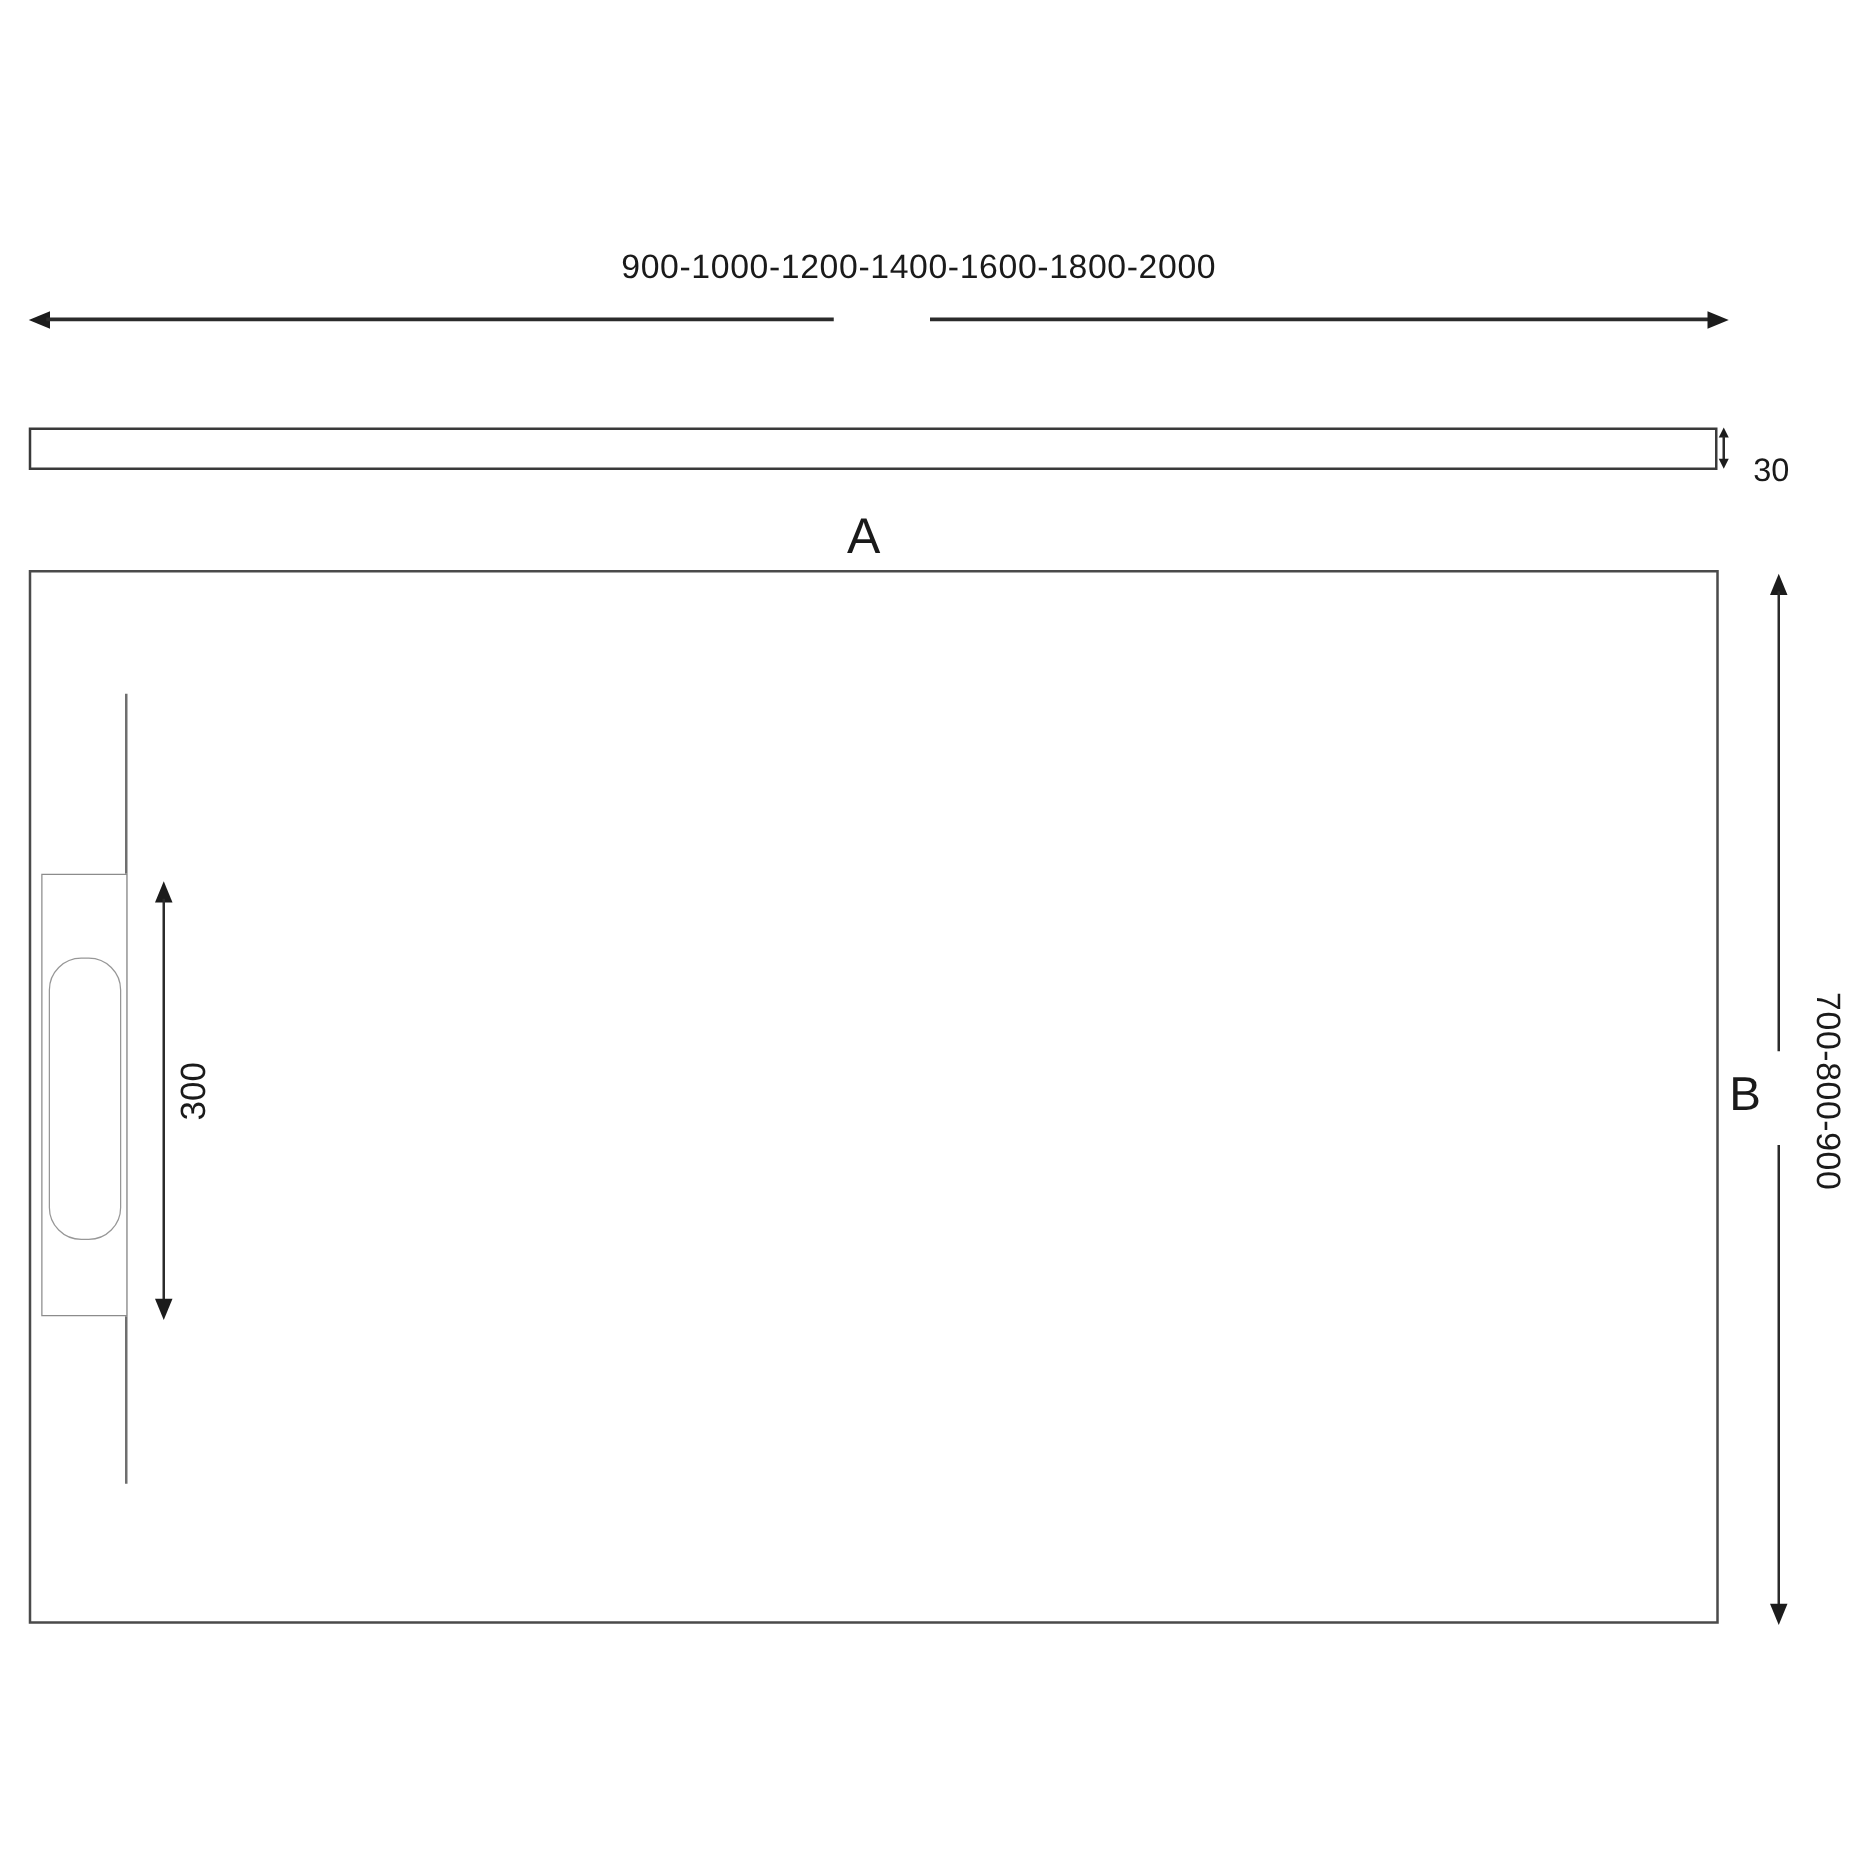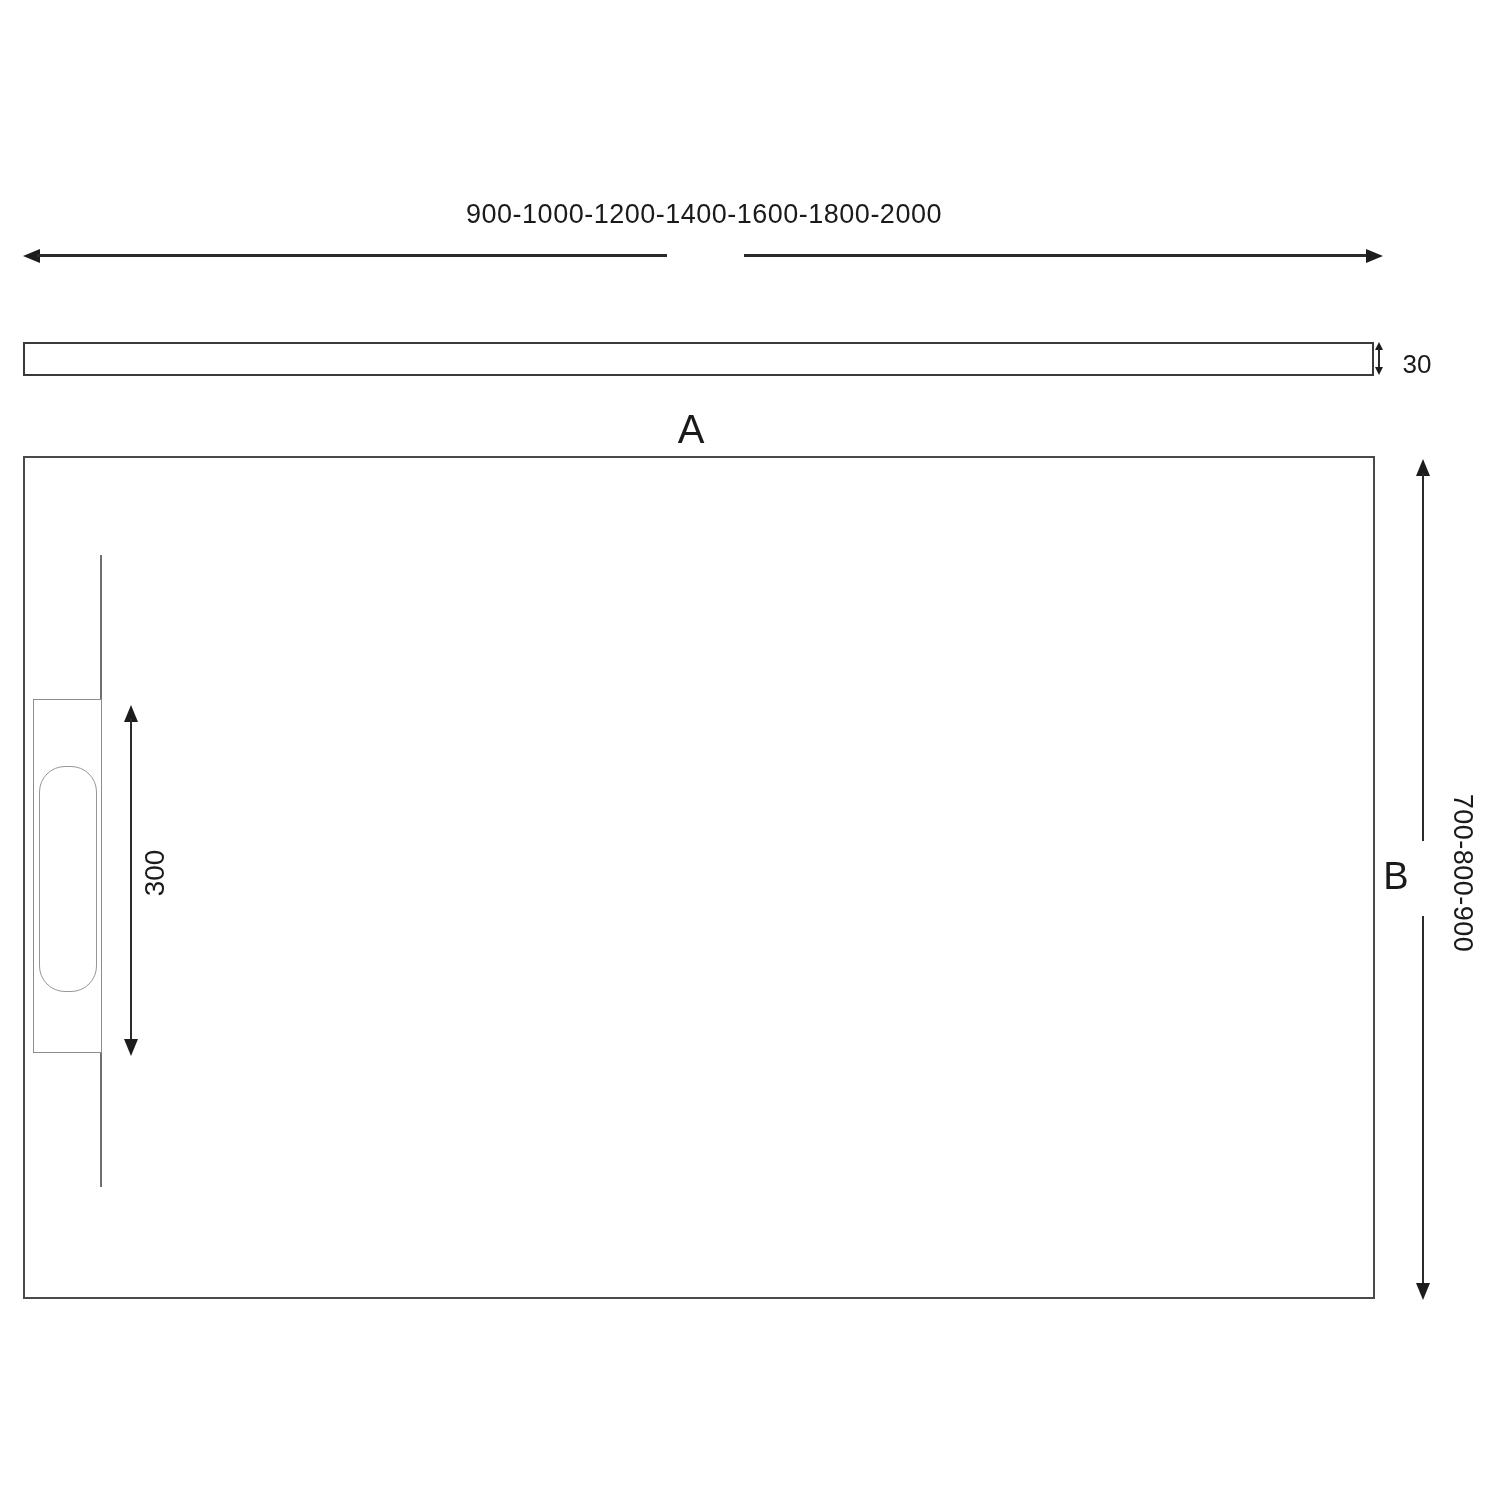--- a/index.html
+++ b/index.html
@@ -81,37 +81,37 @@
   .fs-a      { font-size: 40px; }
   .fs-b      { font-size: 38px; }
   .fs-300    { font-size: 28px; }
   .fs-depth  { font-size: 27px; letter-spacing: 0.5px; }
 </style>
 </head>
 <body>
 
 <div class="canvas">
 
-  <div class="label centered fs-width" style="left:704px; top:214px;">900-1000-1200-1400-1600-1800-2000</div>
+  <div class="label centered fs-width" style="left:735px; top:214px;">900-1000-1200-1400-1600-1800-2000</div>
 
   <div>
     <div class="ah ah-left" style="left:23px;  top:249px;"></div>
     <div class="hline" style="left:37px;  top:254px; width:630px;"></div>
     <div class="hline" style="left:744px; top:254px; width:623px;"></div>
     <div class="ah ah-right" style="left:1366px; top:249px;"></div>
   </div>
 
   <div class="side-view"></div>
 
   <div>
     <div class="ah ah-up-sm" style="left:1375px; top:342px;"></div>
     <div class="vline" style="left:1378px; top:349px; height:20px; width:2px;"></div>
     <div class="ah ah-down-sm" style="left:1375px; top:367px;"></div>
   </div>
-  <div class="label centered fs-thick" style="left:1417px; top:364px;">30</div>
+  <div class="label centered fs-thick" style="left:1417px; top:376px;">30</div>
 
   <div class="label centered fs-a" style="left:691px; top:429px;">A</div>
 
   <div class="plan-view"></div>
 
   <div class="drain-line"></div>
 
   <div class="drain-outer"></div>
   <div class="drain-inner"></div>
 

